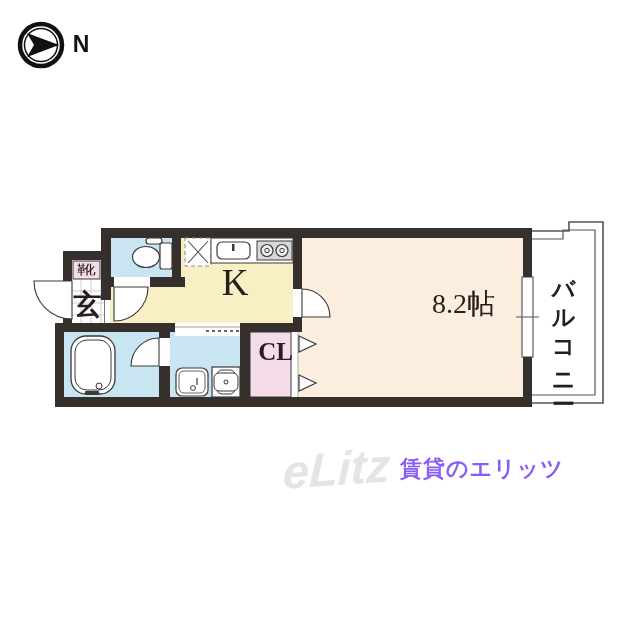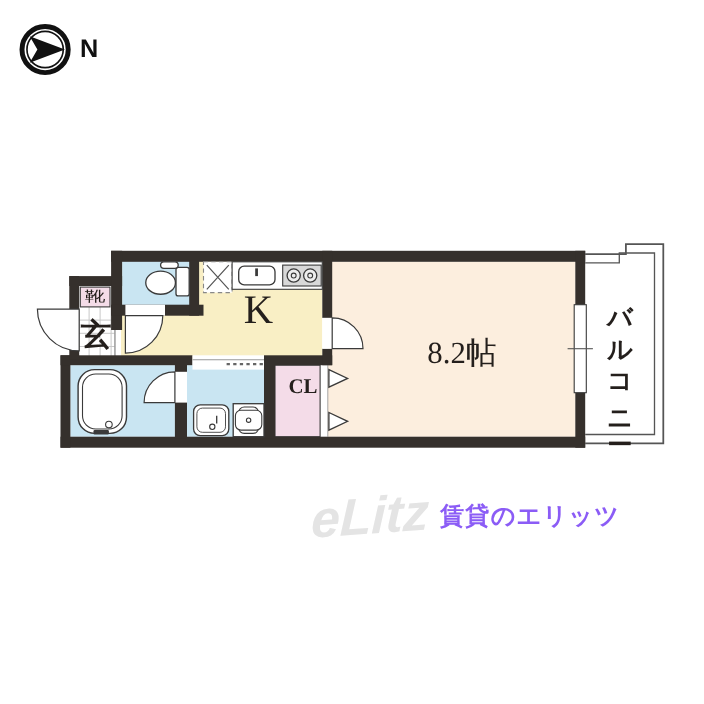--- a/index.html
+++ b/index.html
@@ -2,22 +2,22 @@
 <html><head>
 <meta charset="utf-8">
 <style>
   html,body{margin:0;padding:0;background:#ffffff;}
   #stage{position:relative;width:640px;height:640px;background:#ffffff;overflow:hidden;
          font-family:"Liberation Serif","DejaVu Serif",serif;color:#1c1a18;}
   #plan-svg{position:absolute;left:0;top:0;}
   .lbl{position:absolute;text-align:center;color:#241f1c;}
   #label-k{left:205px;top:261px;width:60px;font-size:37px;}
   #label-room-name{left:345px;top:271px;width:150px;font-size:30px;letter-spacing:3px;font-weight:bold;}
-  #label-room-size{left:345px;top:302px;width:150px;font-size:28px;}
-  #label-cl{left:251px;top:337px;width:49px;font-size:19px;line-height:29px;word-break:break-all;font-weight:bold;}
+  #label-room-size{left:345px;top:285px;width:150px;font-size:28px;text-align:right;}
+  #label-cl{left:251px;top:337px;width:49px;font-size:25px;line-height:29px;word-break:break-all;font-weight:bold;}
   #label-balcony{left:548px;top:247px;height:165px;writing-mode:vertical-rl;font-size:23px;letter-spacing:6px;font-weight:bold;}
   #label-genkan{left:71px;top:286px;width:33px;font-size:28px;font-weight:bold;}
   #label-shoebox{left:70px;top:261px;width:33px;height:18px;font-size:13px;line-height:17px;transform:scale(1.45,1);transform-origin:center;}
   #compass-n{left:66px;top:31px;width:30px;font-size:23px;font-weight:bold;
              font-family:"Liberation Sans","DejaVu Sans",sans-serif;color:#111;}
   #watermark{position:absolute;left:283px;top:441px;display:flex;align-items:center;gap:10px;
              font-family:"Liberation Sans","DejaVu Sans",sans-serif;color:#e2e2e2;white-space:nowrap;}
   #watermark .logo{font-size:47px;font-weight:bold;font-style:italic;transform:rotate(-4deg) skewX(-6deg);color:#e4e4e4;}
   #watermark .brand{font-size:22px;font-weight:bold;letter-spacing:1px;color:#8b5cf6;}
 </style>

